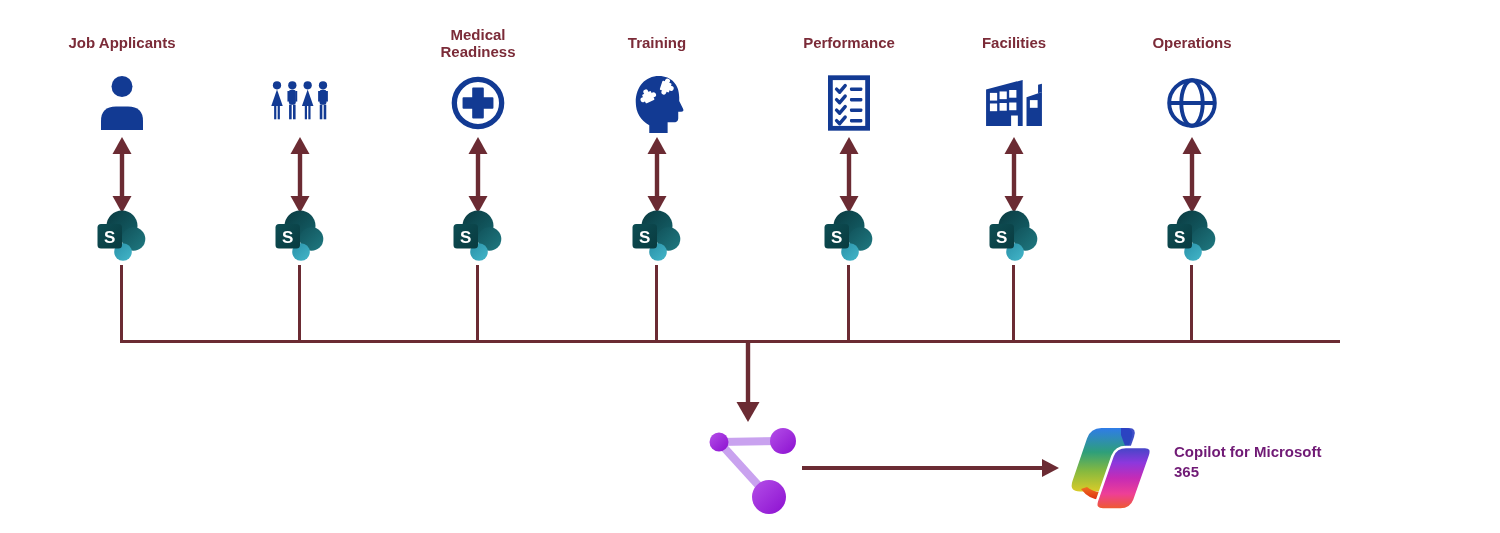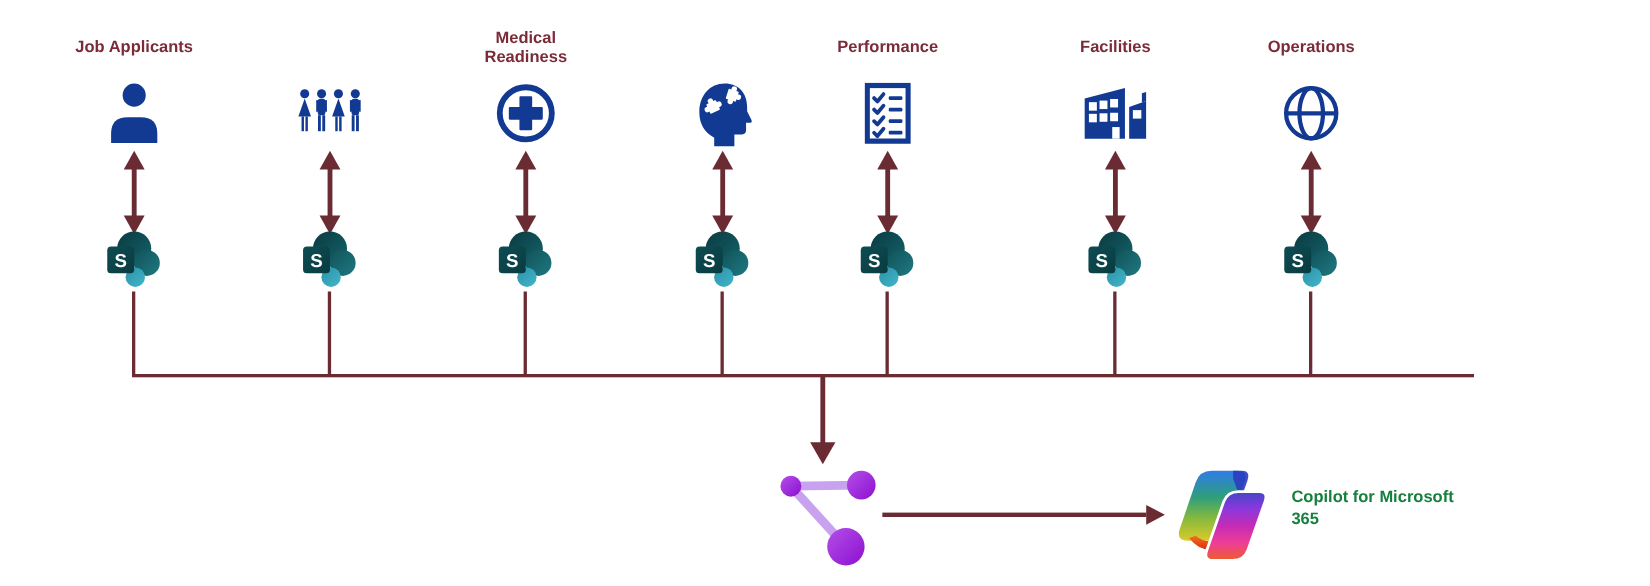--- a/index.html
+++ b/index.html
@@ -2,39 +2,39 @@
 <html><head>
 <meta charset="utf-8">
 <style>
   html,body{margin:0;padding:0;background:#fff;}
   .canvas{position:relative;width:1340px;height:533px;background:#ffffff;
           font-family:"Liberation Sans",sans-serif;overflow:hidden;}
 
   
   .column{position:absolute;top:0;width:160px;height:345px;}
   .c1{left:42px}.c2{left:220px}.c3{left:398px}.c4{left:577px}
-  .c5{left:727px}.c6{left:934px}.c7{left:1112px}.c8{left:1293px}
+  .c5{left:769px}.c6{left:934px}.c7{left:1112px}.c8{left:1293px}
 
   .col-label{position:absolute;top:24px;left:20px;width:120px;height:38px;
              display:flex;align-items:center;justify-content:center;text-align:center;
              font-size:15px;font-weight:bold;color:#7b2b38;line-height:1.15;}
   .col-icon{position:absolute;top:72px;left:0;width:160px;height:62px;
             display:flex;align-items:center;justify-content:center;}
   .updown{position:absolute;top:137px;left:66px;width:28px;height:76px;}
   .sp{position:absolute;top:209px;left:53px;width:54px;height:56px;}
   .drop{position:absolute;top:265px;left:78px;width:3px;height:77px;background:#6b2b33;}
 
   
   .hline{position:absolute;left:120px;top:340px;width:1255px;height:3px;background:#6b2b33;}
   .center-arrow{position:absolute;left:732px;top:342px;}
   .graph{position:absolute;left:700px;top:423px;}
   .right-arrow{position:absolute;left:802px;top:458px;}
   .copilot-logo{position:absolute;left:1063px;top:423px;}
   .copilot-label{position:absolute;left:1174px;top:442px;width:175px;
-                 font-size:15px;font-weight:bold;color:#15803d;line-height:1.3;}
+                 font-size:15px;font-weight:bold;color:#701a75;line-height:1.3;}
   svg{display:block;}
   .hidden-defs{position:absolute;width:0;height:0;overflow:hidden;}
 </style>
 </head>
 <body>
 
 <svg class="hidden-defs" aria-hidden="true">
   <defs>
     <linearGradient id="spg1" x1="0" y1="0" x2="1" y2="1">
       <stop offset="0" stop-color="#0a3a40"></stop>
@@ -170,20 +170,21 @@
     </div>
     <div class="sp">
       <svg width="54" height="56" viewBox="0 0 54 56">
           <use href="#sym-sp"></use>
         </svg>
     </div>
     <div class="drop"></div>
   </div>
 
   <div class="column c4">
+    <div class="col-label">Training</div>
     <div class="col-icon">
       <svg width="56" height="62" viewBox="0 0 58 64">
         <path d="M21 63 L21 55 C12 50 7 42 7 31 C7 15 17 4 31 4 C44 4 52 13 52 26 L52 30 L56 38
                  C57 40 56 41 54 41 L51 41 L51 48 C51 51 49 52 46 52 L40 52 L40 63 Z" fill="#123a93"></path>
         <g fill="#ffffff" transform="translate(20,26) rotate(-25)">
           <rect x="-5" y="-5" width="10" height="10" rx="1"></rect>
           <circle cx="0" cy="-6" r="2.6"></circle>
             <circle cx="6" cy="0" r="2.6"></circle>
             <circle cx="-6" cy="0" r="2.6"></circle>
         </g>

